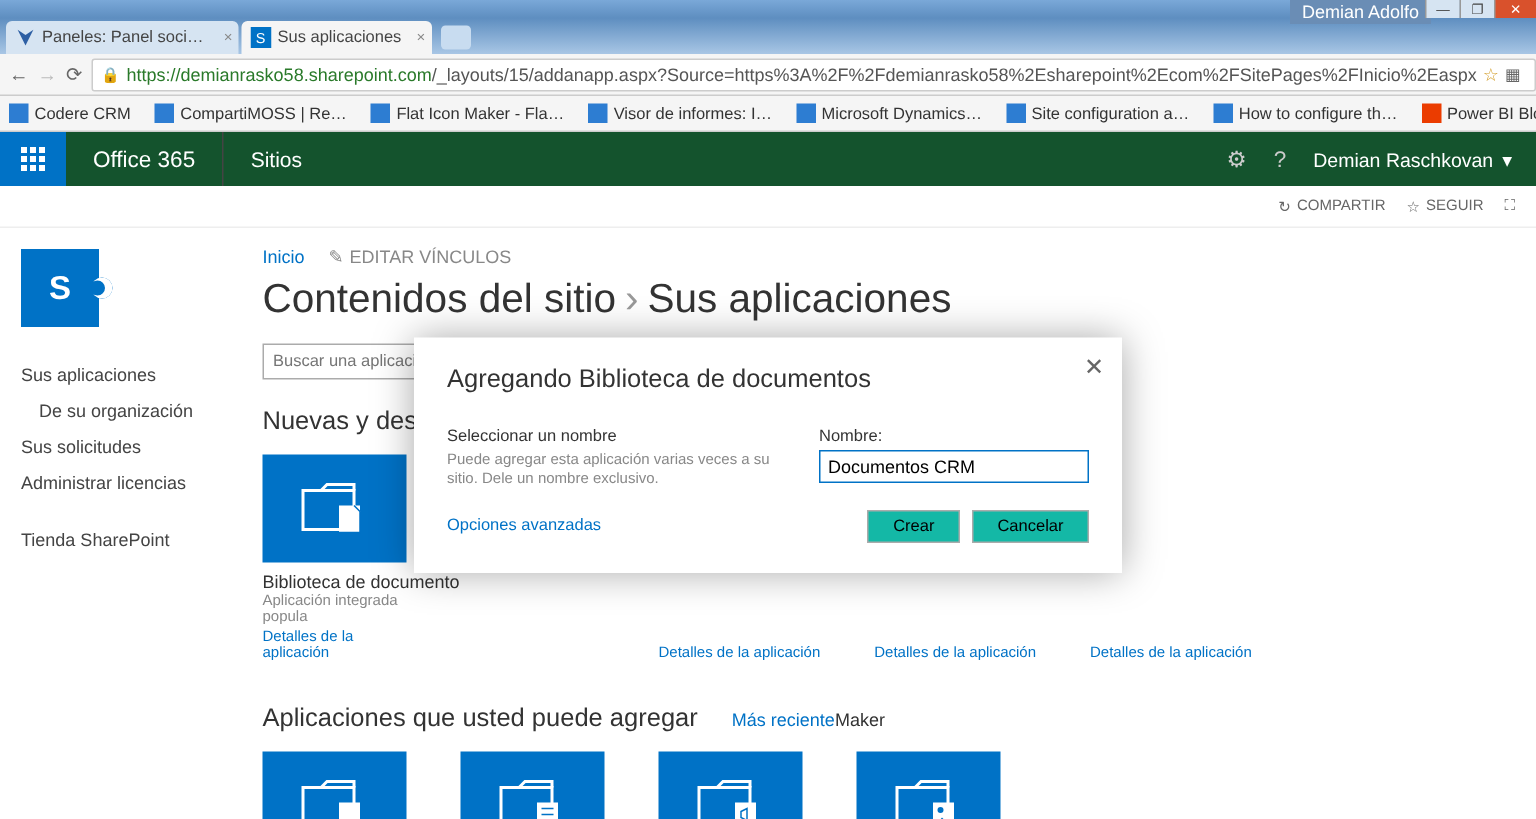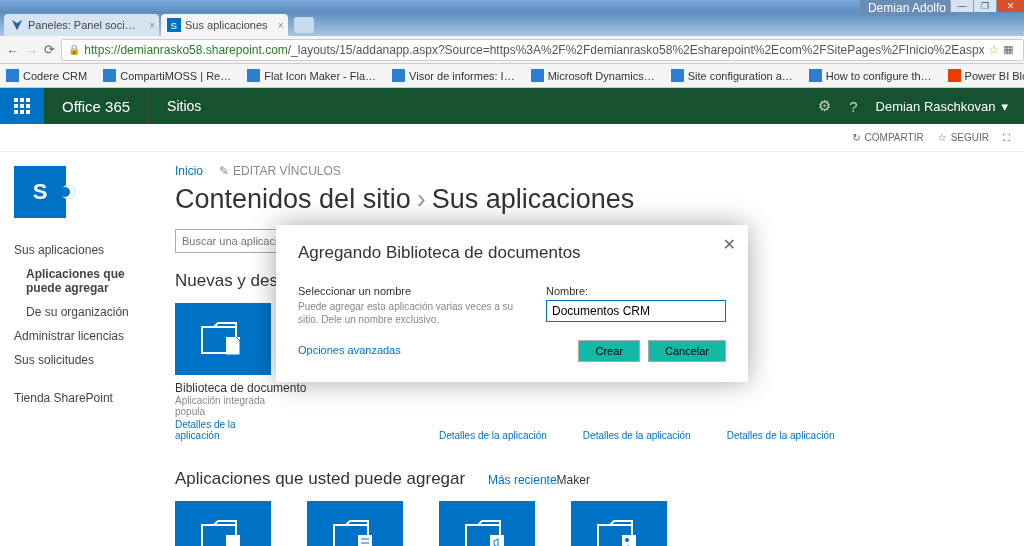--- a/index.html
+++ b/index.html
@@ -220,24 +220,23 @@
     </div>
   <div class="page-cmd">
       <span>⛶</span>
     </div>
 </div>
 
 <div class="main">
   <div class="leftnav">
     <div class="sp-logo"></div>
     <div class="nav-group-title">Sus aplicaciones</div>
-    <div class="nav-item sel">Aplicaciones que puede agregar</div>
     <div class="nav-item" style="padding-left:12px">De su organización</div>
+    <div class="nav-item">Sus solicitudes</div>
     <div class="nav-item">Administrar licencias</div>
-    <div class="nav-item">Sus solicitudes</div>
     <div class="nav-spacer"></div>
     <div class="nav-item">Tienda SharePoint</div>
   </div>
 
   <div class="content">
     <div class="crumb-row">
       <span>Inicio</span>
       <span class="crumb-edit">
           <span>✎</span>
           <span>EDITAR VÍNCULOS</span>

